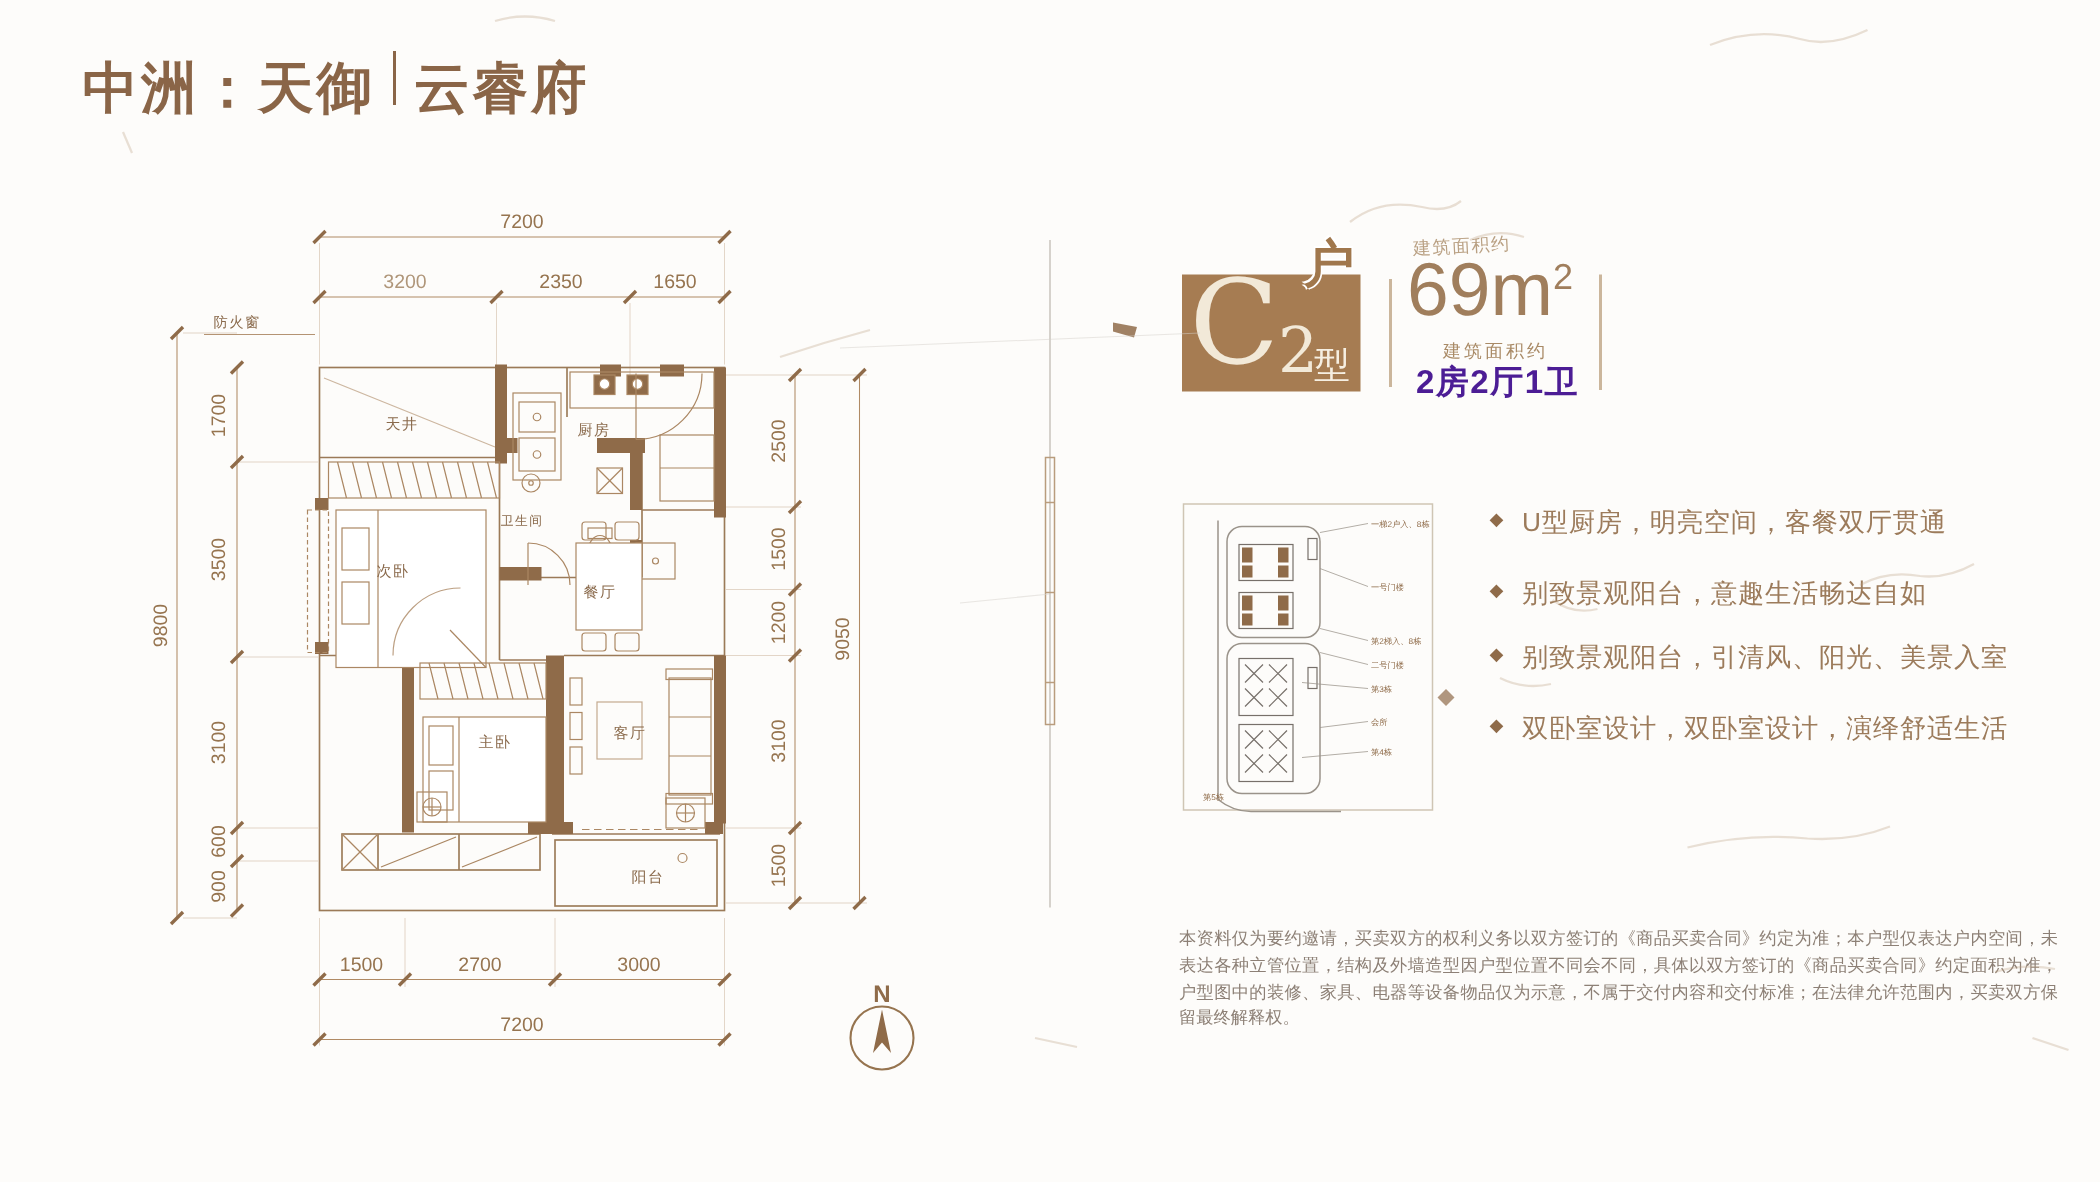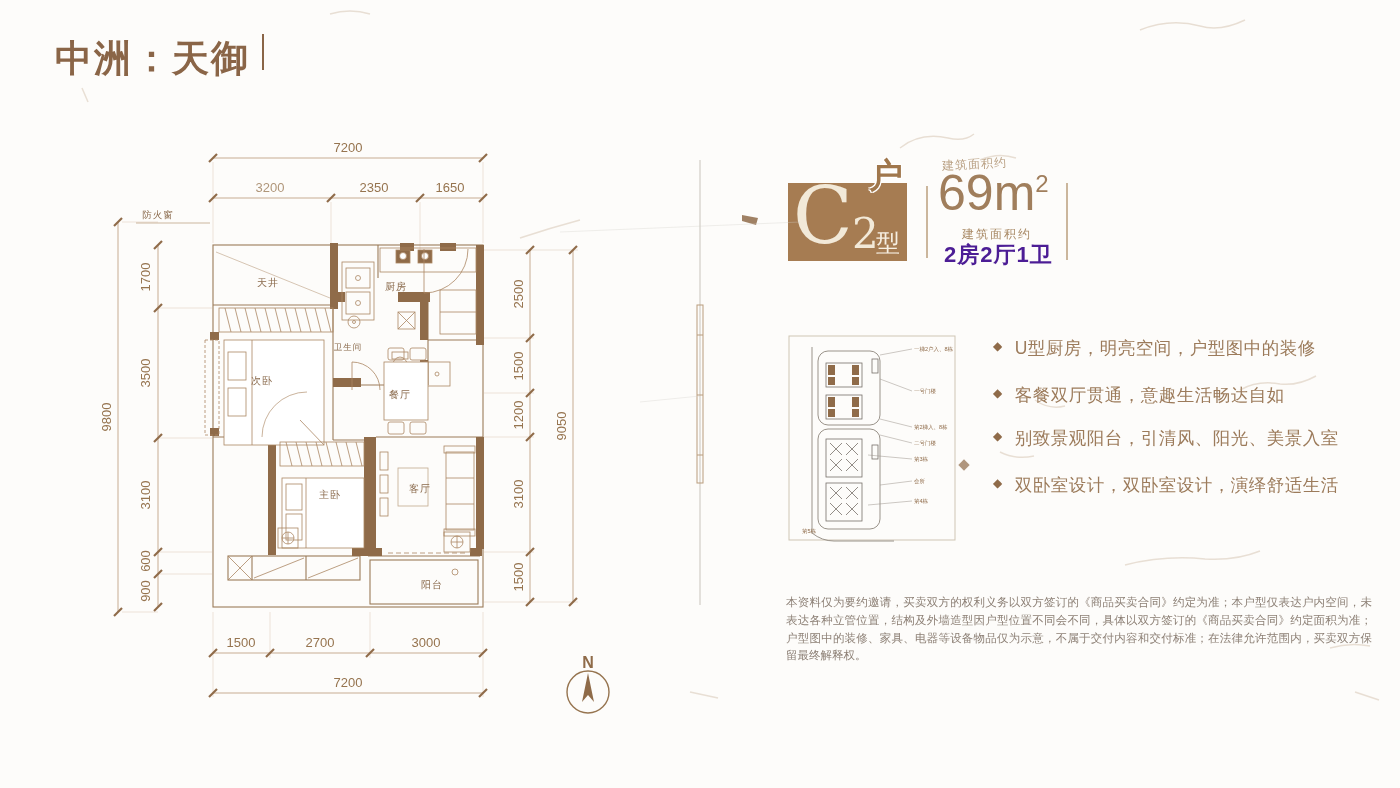--- a/index.html
+++ b/index.html
@@ -24,33 +24,34 @@
   .areaNoteGhost{left:942px;top:156px;font-size:12px;color:#a98a66;opacity:.8;
                  transform:rotate(-3deg);letter-spacing:1px;}
   .areaVal{left:938px;top:164px;font-size:50px;color:#a07e5c;font-weight:normal;}
   .areaVal sup{font-size:24px;}
   .areaNote{left:962px;top:226px;font-size:12px;color:#a98a66;letter-spacing:2px;}
   .layout{left:944px;top:240px;font-size:22px;color:#4c1d95;font-weight:bold;letter-spacing:1px;}
   
   .feat{display:flex;align-items:flex-start;color:#9c7b5b;font-size:17.5px;letter-spacing:.5px;}
   .feat .dm{color:#8f6b49;font-size:12px;margin-right:12px;margin-top:3px;}
   
-  .disc{left:786px;top:594px;width:586px;font-size:11.5px;line-height:1.55;
+  .disc{left:786px;top:618px;width:586px;font-size:11.5px;line-height:1.55;
         color:#8d8076;text-align:justify;}
   svg text{font-family:"Liberation Sans",sans-serif;}
   .dimtxt{font-size:13px;fill:#96744f;}
   .roomtxt{font-size:10px;fill:#8a6a4c;letter-spacing:1px;}
   .tiny{font-size:5.5px;fill:#8f6b49;}
 </style>
 </head>
 <body>
 
 <div class="abs logo">
   <span class="lg">中洲：天御</span>
   <span class="bar"></span>
+  <span class="lg">云睿府</span>
 </div>
 
 <svg class="abs" style="left:95px;top:125px;" width="530" height="610" viewBox="95 125 530 610">
   <g stroke="#b08a64" stroke-width="0.7" fill="none">
 
     <line x1="213" y1="158" x2="483" y2="158"></line>
     <line x1="213" y1="198" x2="483" y2="198"></line>
 
     <line x1="118" y1="222" x2="118" y2="612"></line>
     <line x1="158" y1="245" x2="158" y2="607"></line>
@@ -352,25 +353,25 @@
     <text class="tiny" x="126" y="110">二号门楼</text>
     <text class="tiny" x="126" y="126">第3栋</text>
     <text class="tiny" x="126" y="148">会所</text>
     <text class="tiny" x="126" y="168">第4栋</text>
     <text class="tiny" x="14" y="198">第5栋</text>
   </g>
 </svg>
 
 <div class="abs feat" style="left:993px;top:336px;">
   <span class="dm">◆</span>
-  <span>U型厨房，明亮空间，户型图中的装修</span>
+  <span>U型厨房，明亮空间，客餐双厅贯通</span>
 </div>
 <div class="abs feat" style="left:993px;top:383px;">
   <span class="dm">◆</span>
-  <span>客餐双厅贯通，意趣生活畅达自如</span>
+  <span>别致景观阳台，意趣生活畅达自如</span>
 </div>
 <div class="abs feat" style="left:993px;top:426px;">
   <span class="dm">◆</span>
   <span>别致景观阳台，引清风、阳光、美景入室</span>
 </div>
 <div class="abs feat" style="left:993px;top:473px;">
   <span class="dm">◆</span>
   <span>双卧室设计，双卧室设计，演绎舒适生活</span>
 </div>
 

